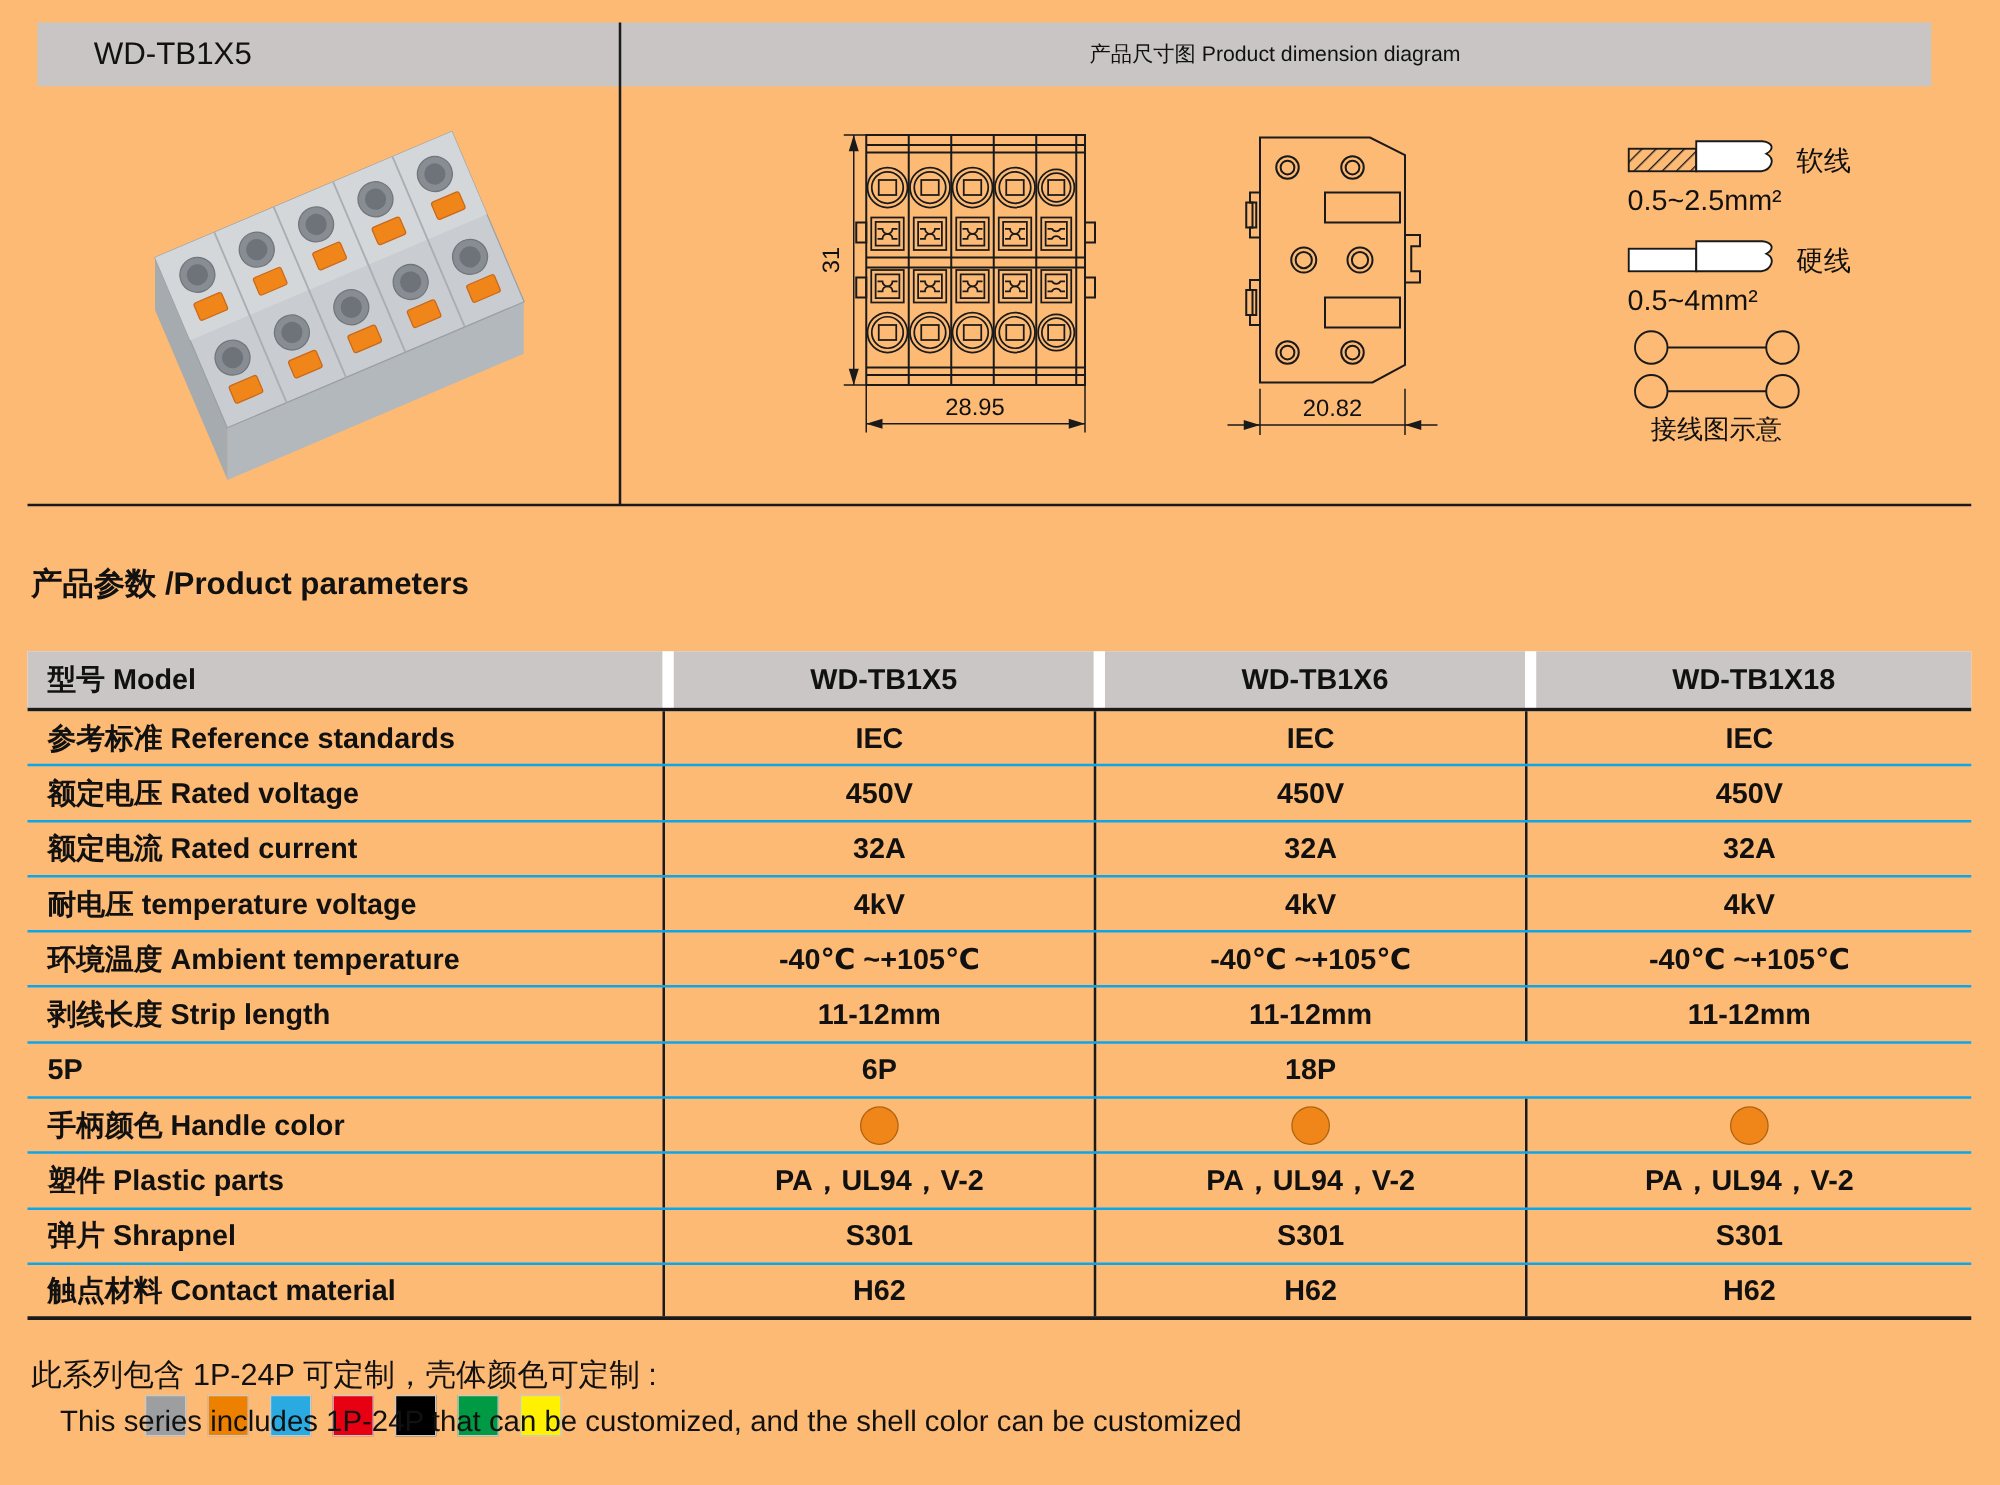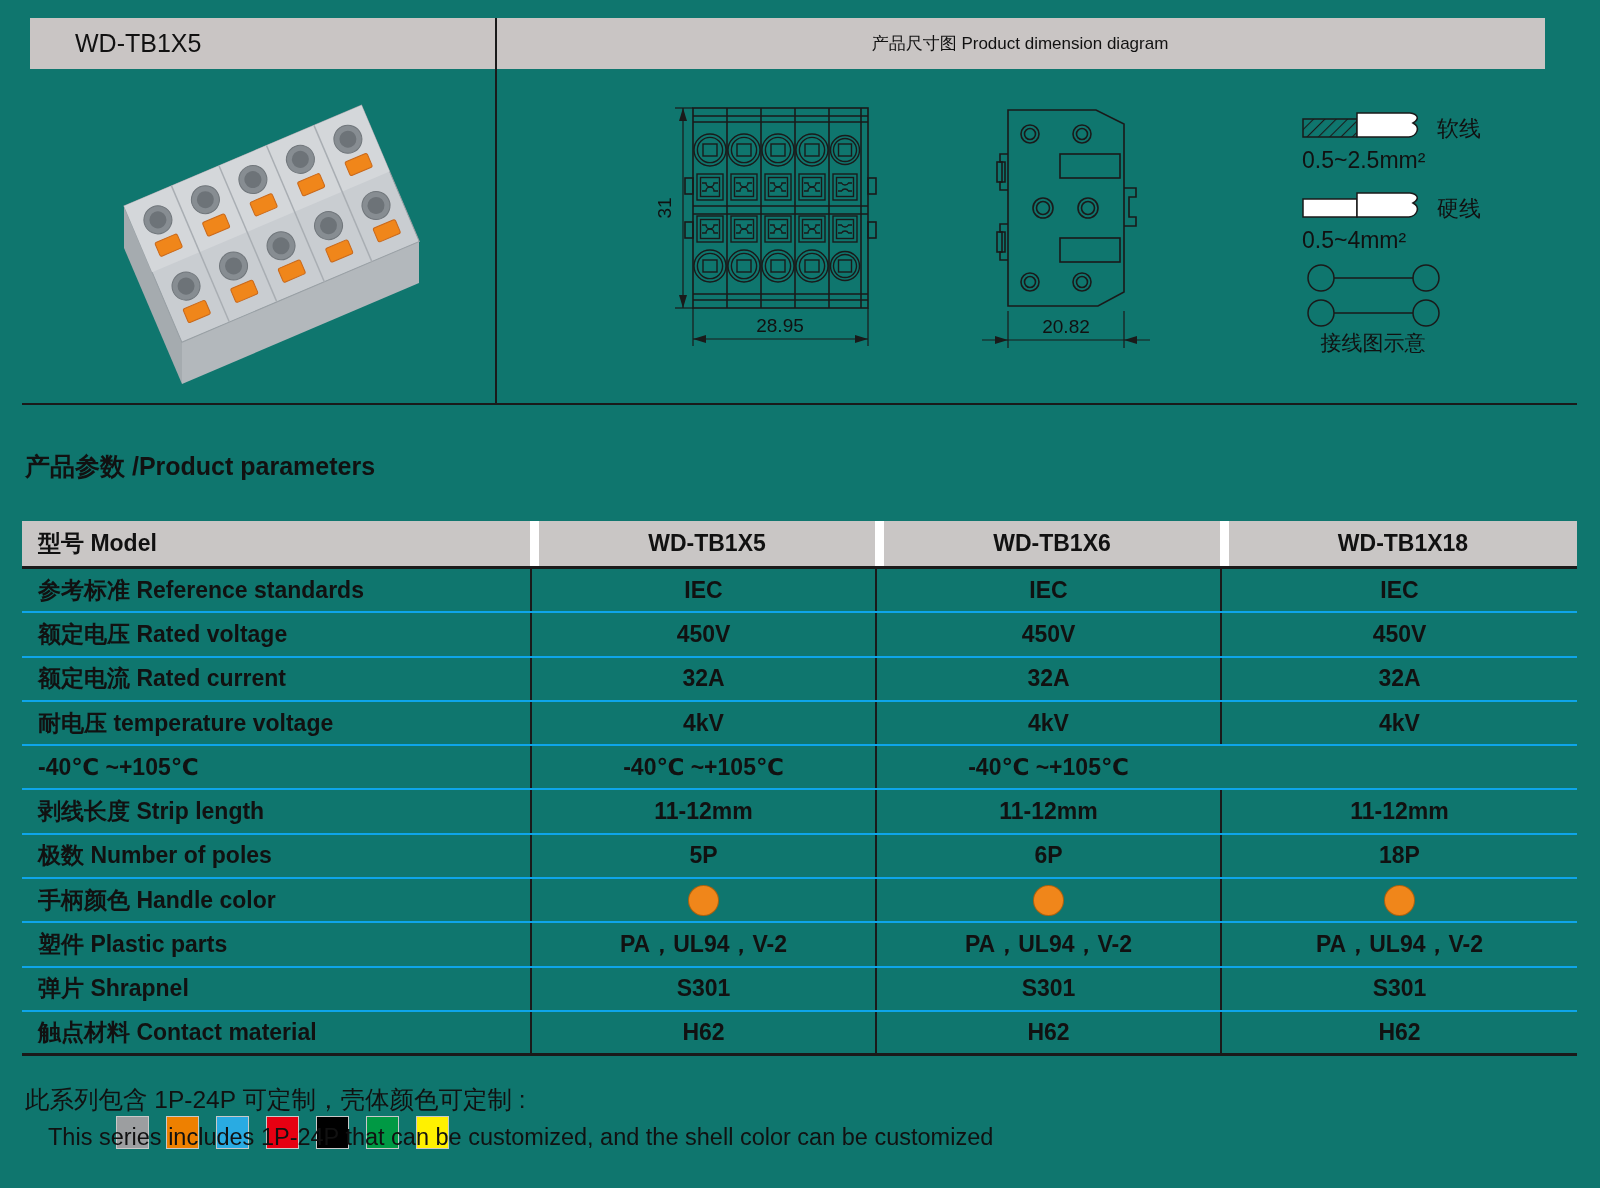--- a/index.html
+++ b/index.html
@@ -1,17 +1,17 @@
 <!DOCTYPE html>
 <html><head>
 <meta charset="utf-8">
 <style>
   html,body{margin:0;padding:0;background:#ffffff;}
   body{font-family:"Liberation Sans","DejaVu Sans",sans-serif;color:#111;}
-  #page{position:relative;width:1600px;height:1188px;background:#0f766e;overflow:hidden;}
+  #page{position:relative;width:1600px;height:1188px;background:#fdba74;overflow:hidden;}
 
   
   .top-bar{position:absolute;left:30px;top:18px;width:1515px;height:51px;background:#c9c5c4;}
   .top-bar .model{position:absolute;left:45px;top:0;height:51px;line-height:51px;font-size:25px;}
   .top-bar .dim-title{position:absolute;left:465px;top:0;width:1050px;height:51px;line-height:51px;
     text-align:center;font-size:17px;}
   .v-divider{position:absolute;left:495px;top:18px;width:2px;height:386px;background:#1a1a1a;}
   .top-rule{position:absolute;left:22px;top:403px;width:1555px;height:2px;background:#1a1a1a;}
 
   .photo-wrap{position:absolute;left:88px;top:88px;}
@@ -348,32 +348,32 @@
       <div>32A</div>
       <div>32A</div>
     </div>
     <div class="trow tdata">
       <div>耐电压 temperature voltage</div>
       <div>4kV</div>
       <div>4kV</div>
       <div>4kV</div>
     </div>
     <div class="trow tdata">
+      <div>环境温度 Ambient temperature</div>
       <div>-40℃ ~+105℃</div>
       <div>-40℃ ~+105℃</div>
       <div>-40℃ ~+105℃</div>
     </div>
     <div class="trow tdata">
       <div>剥线长度 Strip length</div>
       <div>11-12mm</div>
       <div>11-12mm</div>
       <div>11-12mm</div>
     </div>
     <div class="trow tdata">
-      <div>极数 Number of poles</div>
       <div>5P</div>
       <div>6P</div>
       <div>18P</div>
     </div>
     <div class="trow tdata">
       <div>手柄颜色 Handle color</div>
       <div>
           <span class="dot" style="background-color: rgb(240, 134, 26);"></span>
         </div>
       <div>

